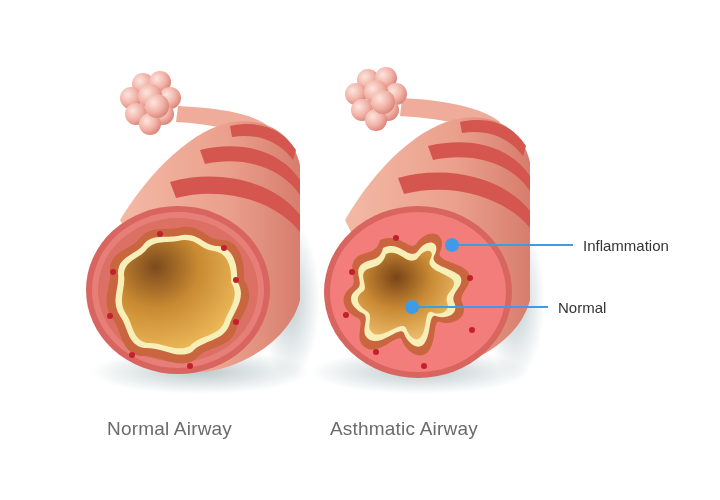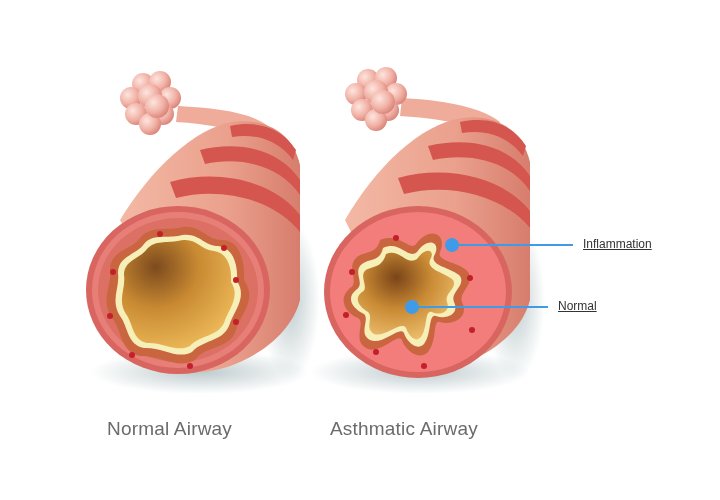--- a/index.html
+++ b/index.html
@@ -1,19 +1,19 @@
 <!DOCTYPE html>
 <html><head>
   <meta charset="utf-8">
   <style>
     html, body { margin: 0; padding: 0; background: #ffffff; }
     body { width: 720px; height: 500px; position: relative; overflow: hidden; font-family: "Liberation Sans", "DejaVu Sans", sans-serif; }
     .stage { position: absolute; left: 0; top: 0; width: 720px; height: 500px; }
     .caption { position: absolute; font-size: 19px; color: #6b6b6b; letter-spacing: 0.2px; white-space: nowrap; }
-    .label { position: absolute; font-size: 12px; color: #333333; white-space: nowrap; text-decoration: underline; }
+    .label { position: absolute; font-size: 15px; color: #333333; white-space: nowrap; }
   </style>
 </head>
 <body>
 
 <div class="stage">
   <svg width="720" height="500" viewBox="0 0 720 500" xmlns="http://www.w3.org/2000/svg">
     <defs>
       <radialGradient id="alv" cx="35%" cy="35%" r="70%">
         <stop offset="0%" stop-color="#fde5df"></stop>
         <stop offset="60%" stop-color="#f1b1a5"></stop>

